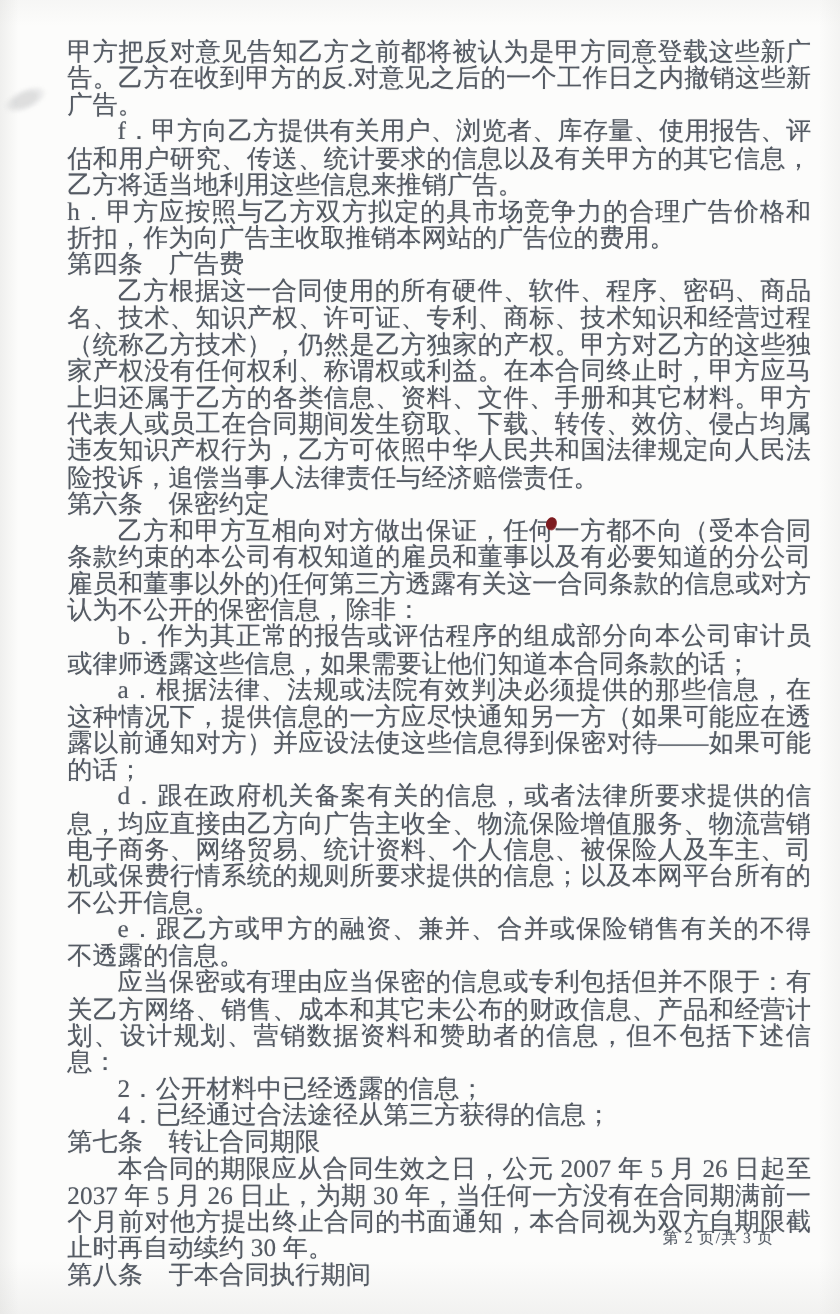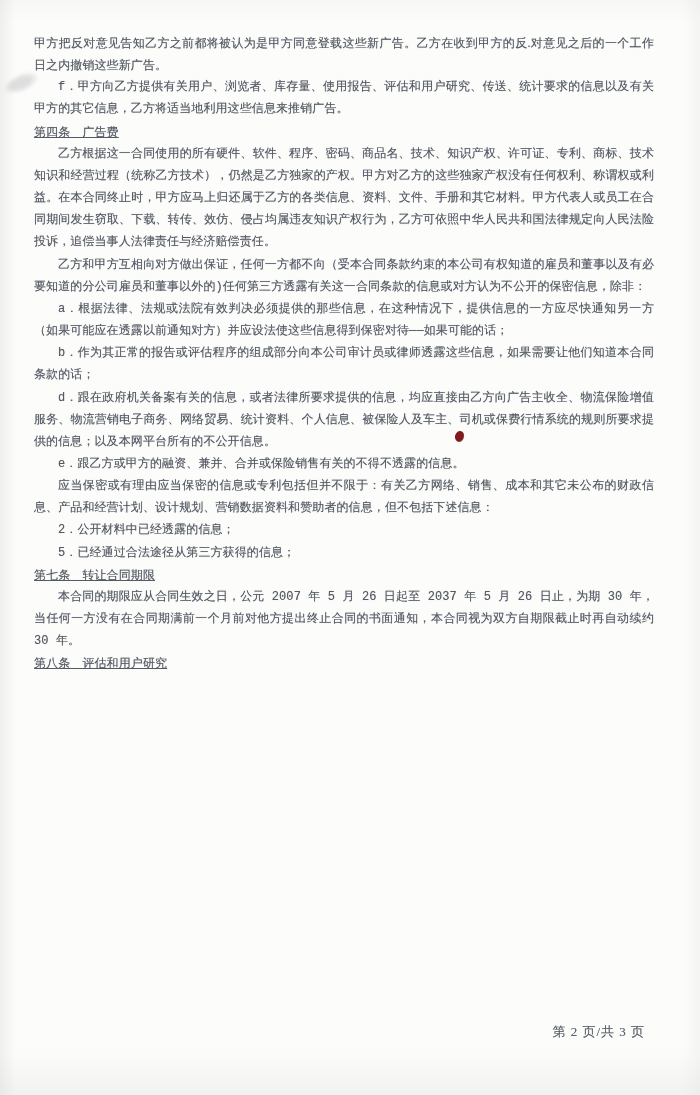--- a/index.html
+++ b/index.html
@@ -17,34 +17,34 @@
     width: 700px;
     height: 1095px;
     overflow: hidden;
     background:
       linear-gradient(90deg, rgba(215,215,213,0.35) 0, rgba(252,252,251,0) 2.2%, rgba(252,252,251,0) 97.5%, rgba(225,225,223,0.30) 100%),
       linear-gradient(180deg, rgba(230,230,228,0.25) 0, rgba(252,252,251,0) 2%, rgba(252,252,251,0) 96%, rgba(222,222,220,0.35) 100%),
       #fcfcfb;
   }
   .content {
     position: absolute;
-    left: 34px;
+    left: 56px;
     top: 32px;
     width: 620px;
     color: #545a63;
-    font-size: 12px;
+    font-size: 21px;
     line-height: 22.15px;
     text-align: justify;
     text-justify: inter-ideograph;
     letter-spacing: 0.1px;
     text-shadow: 0 0 0.7px rgba(88, 94, 104, 0.55);
   }
   .content p { margin: 0; padding: 0; }
-  .content p.indent { text-indent: 2em; font-family: Liberation Mono, monospace; }
-  .content p.heading { text-indent: 0; text-decoration: underline; }
+  .content p.indent { text-indent: 2em; }
+  .content p.heading { text-indent: 0; }
   .footer {
     position: absolute;
     top: 1023px;
     left: 0;
     width: 645px;
     text-align: right;
     font-size: 13px;
     letter-spacing: 1px;
     color: #5a616b;
     text-shadow: 0 0 0.6px rgba(90, 96, 106, 0.5);
@@ -73,32 +73,34 @@
 </head>
 <body>
 
 <div class="page">
 
   <div class="scan-smudge"></div>
 
   <div class="content">
     <p class="body">甲方把反对意见告知乙方之前都将被认为是甲方同意登载这些新广告。乙方在收到甲方的反.对意见之后的一个工作日之内撤销这些新广告。</p>
     <p class="body indent">f．甲方向乙方提供有关用户、浏览者、库存量、使用报告、评估和用户研究、传送、统计要求的信息以及有关甲方的其它信息，乙方将适当地利用这些信息来推销广告。</p>
+    <p class="body">h．甲方应按照与乙方双方拟定的具市场竞争力的合理广告价格和折扣，作为向广告主收取推销本网站的广告位的费用。</p>
     <p class="heading">第四条　广告费</p>
     <p class="body indent">乙方根据这一合同使用的所有硬件、软件、程序、密码、商品名、技术、知识产权、许可证、专利、商标、技术知识和经营过程（统称乙方技术），仍然是乙方独家的产权。甲方对乙方的这些独家产权没有任何权利、称谓权或利益。在本合同终止时，甲方应马上归还属于乙方的各类信息、资料、文件、手册和其它材料。甲方代表人或员工在合同期间发生窃取、下载、转传、效仿、侵占均属违友知识产权行为，乙方可依照中华人民共和国法律规定向人民法险投诉，追偿当事人法律责任与经济赔偿责任。</p>
+    <p class="heading">第六条　保密约定</p>
     <p class="body indent">乙方和甲方互相向对方做出保证，任何一方都不向（受本合同条款约束的本公司有权知道的雇员和董事以及有必要知道的分公司雇员和董事以外的)任何第三方透露有关这一合同条款的信息或对方认为不公开的保密信息，除非：</p>
+    <p class="body indent">b．作为其正常的报告或评估程序的组成部分向本公司审计员或律师透露这些信息，如果需要让他们知道本合同条款的话；</p>
     <p class="body indent">a．根据法律、法规或法院有效判决必须提供的那些信息，在这种情况下，提供信息的一方应尽快通知另一方（如果可能应在透露以前通知对方）并应设法使这些信息得到保密对待——如果可能的话；</p>
-    <p class="body indent">b．作为其正常的报告或评估程序的组成部分向本公司审计员或律师透露这些信息，如果需要让他们知道本合同条款的话；</p>
     <p class="body indent">d．跟在政府机关备案有关的信息，或者法律所要求提供的信息，均应直接由乙方向广告主收全、物流保险增值服务、物流营销电子商务、网络贸易、统计资料、个人信息、被保险人及车主、司机或保费行情系统的规则所要求提供的信息；以及本网平台所有的不公开信息。</p>
     <p class="body indent">e．跟乙方或甲方的融资、兼并、合并或保险销售有关的不得不透露的信息。</p>
     <p class="body indent">应当保密或有理由应当保密的信息或专利包括但并不限于：有关乙方网络、销售、成本和其它未公布的财政信息、产品和经营计划、设计规划、营销数据资料和赞助者的信息，但不包括下述信息：</p>
     <p class="body indent">2．公开材料中已经透露的信息；</p>
-    <p class="body indent">5．已经通过合法途径从第三方获得的信息；</p>
+    <p class="body indent">4．已经通过合法途径从第三方获得的信息；</p>
     <p class="heading">第七条　转让合同期限</p>
     <p class="body indent">本合同的期限应从合同生效之日，公元 2007 年 5 月 26 日起至 2037 年 5 月 26 日止，为期 30 年，当任何一方没有在合同期满前一个月前对他方提出终止合同的书面通知，本合同视为双方自期限截止时再自动续约 30 年。</p>
-    <p class="heading">第八条　评估和用户研究</p>
+    <p class="heading">第八条　于本合同执行期间</p>
   </div>
 
   <div class="red-ink-mark"></div>
 
   <div class="footer">第 2 页/共 3 页</div>
 
 </div>
 
 </body></html>

